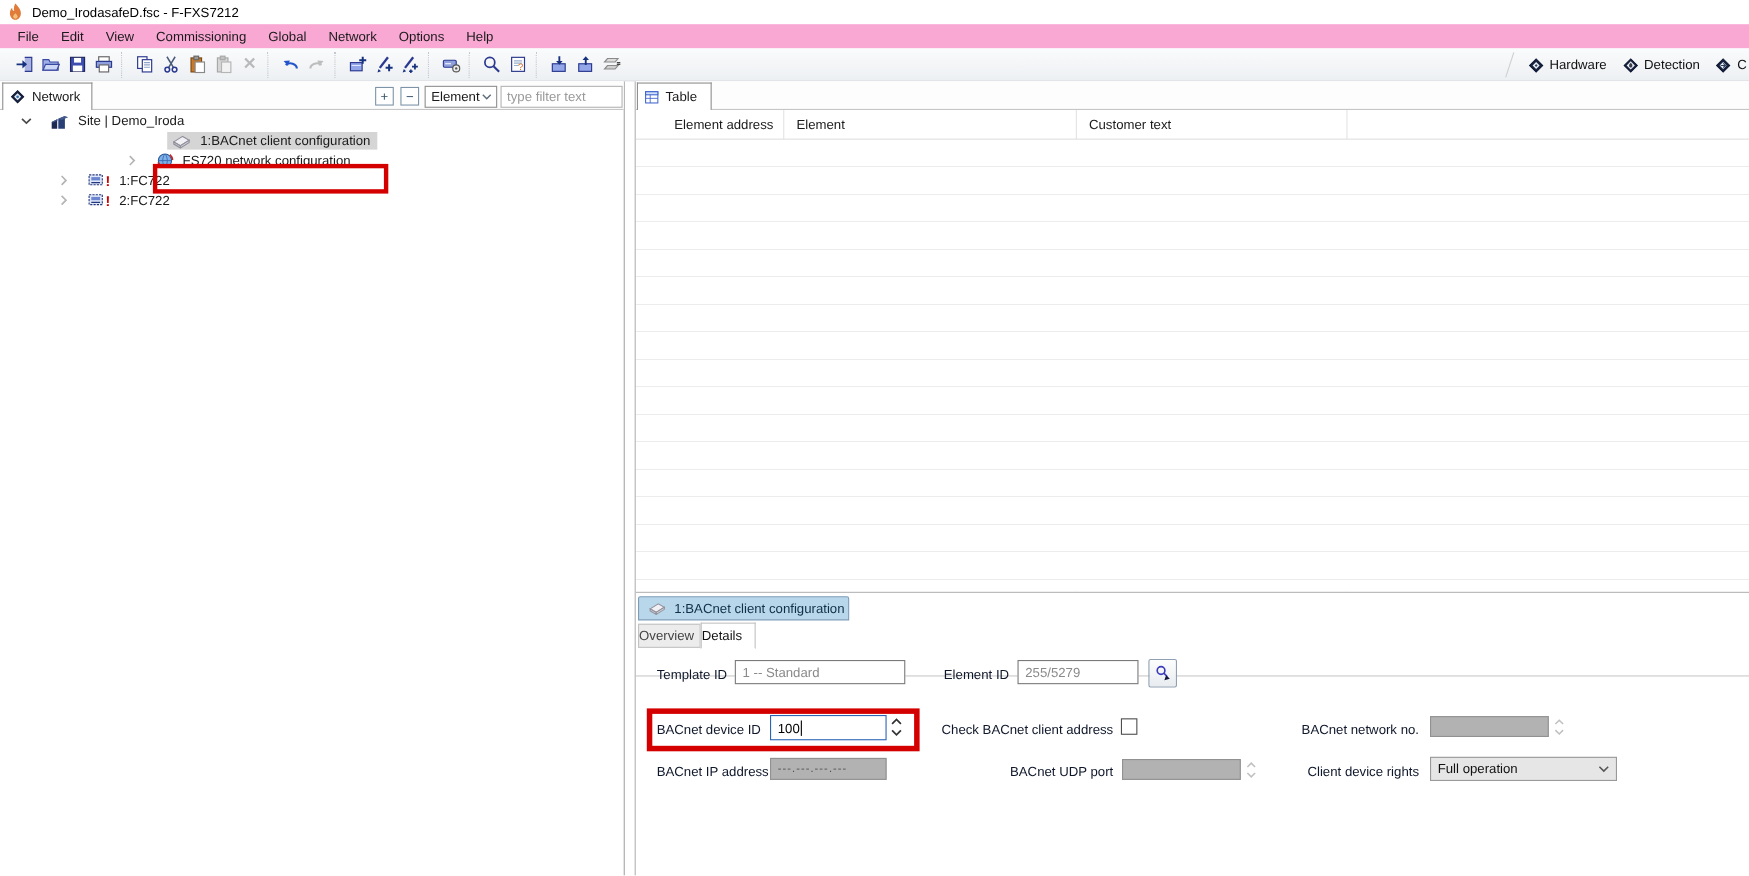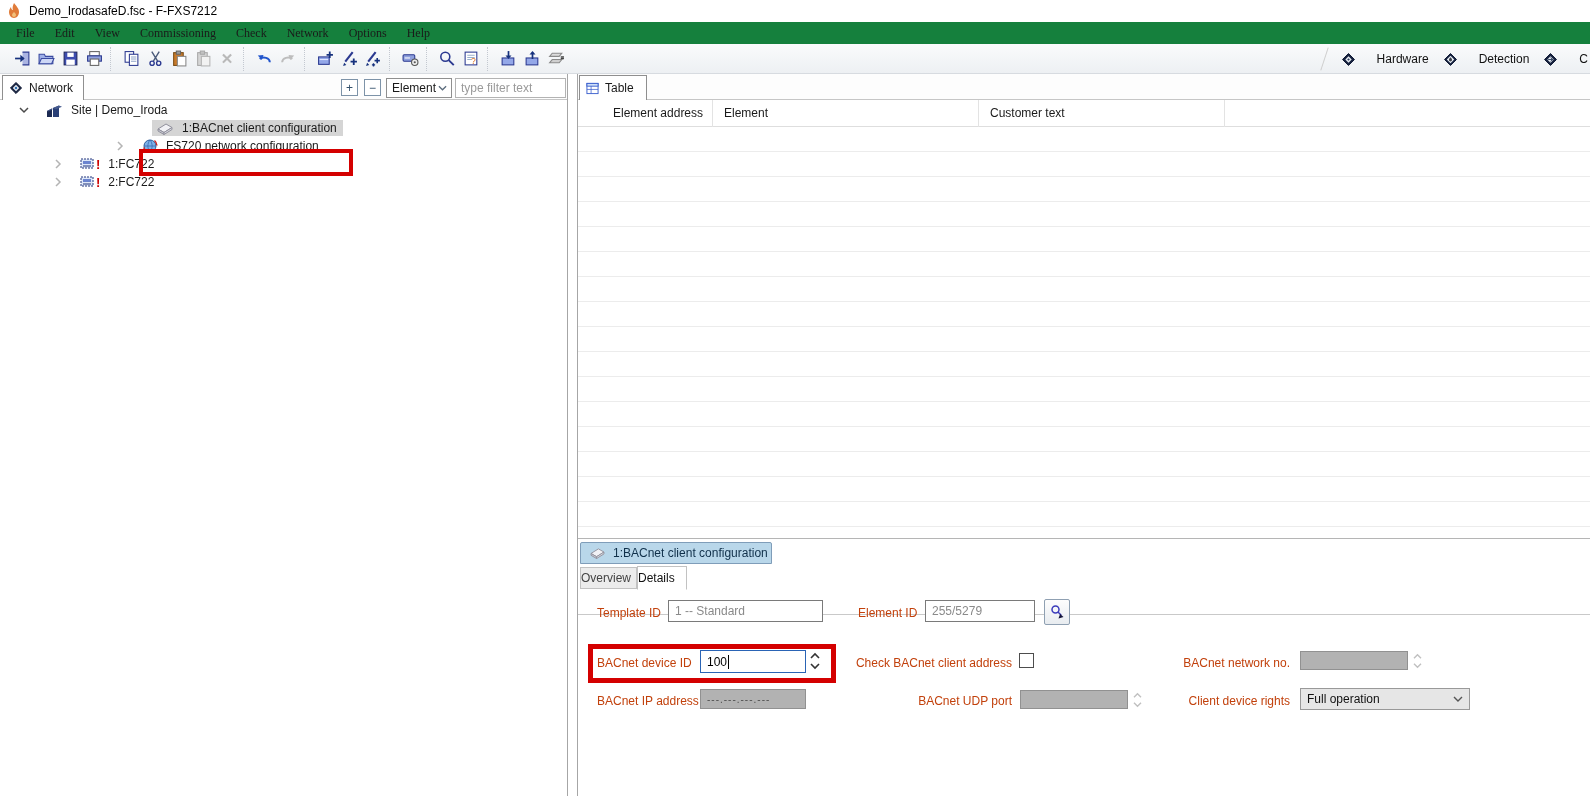--- a/index.html
+++ b/index.html
@@ -4,30 +4,30 @@
 <style>
   * { margin:0; padding:0; box-sizing:border-box; }
   html,body { width:1590px; height:796px; background:#fff; font-family:"Liberation Sans", sans-serif; font-size:12px; color:#1a1a1a; overflow:hidden; }
   #app { position:relative; width:1590px; height:796px; background:#fff; }
 
   
   #titlebar { position:absolute; left:0; top:0; width:1590px; height:22px; background:#fff; display:flex; align-items:center; padding-left:8px; }
   #titlebar .title { margin-left:8px; color:#000; }
 
   
-  #menubar { position:absolute; left:0; top:22px; width:1590px; height:22px; background:#15803d; display:flex; align-items:center; padding-left:6px;font-family:Liberation Serif, serif; }
+  #menubar { position:absolute; left:0; top:22px; width:1590px; height:22px; background:#f9a8d4; display:flex; align-items:center; padding-left:6px; }
   #menubar .mitem { padding:0 10px; line-height:22px; cursor:default; }
 
   
   #toolbar { position:absolute; left:0; top:44px; width:1590px; height:30px; background:linear-gradient(#fafbfc,#edf0f3); border-bottom:1px solid #d7dbe0; display:flex; align-items:center; padding-left:10px; }
   .tbtn { width:24px; height:24px; display:flex; align-items:center; justify-content:center; border-radius:2px; }
   .tsep { width:5px; height:24px; margin:0 4px; border-left:1px dotted #c3c8d0; }
   .xgray { color:#b9b9b9; font-size:15px; font-weight:bold; line-height:15px; }
   #tb-right { position:absolute; right:2px; top:44px; height:30px; display:flex; align-items:center; gap:14px; background:transparent; }
-  .persp { display:flex; align-items:center; gap:21px; white-space:nowrap; }
+  .persp { display:flex; align-items:center; gap:5px; white-space:nowrap; }
   .persp .plabel { color:#111; }
   .diag { width:1px; height:24px; background:#cfcfcf; transform:rotate(18deg); margin-right:2px; }
 
   
   #panel-left { position:absolute; left:0; top:74px; width:568px; height:722px; background:#fff; border-right:1px solid #a6a6a6; }
   #lp-header { position:absolute; left:0; top:0; width:100%; height:26px; border-bottom:1px solid #c6c6c6; background:#fdfdfd; }
   #network-tab { position:absolute; left:2px; top:1px; height:25px; background:#fff; border:1px solid #8f8f8f; border-bottom:none; display:flex; align-items:center; gap:6px; padding:0 10px 0 6px; z-index:2; }
   .sqbtn { position:absolute; top:5px; width:17px; height:17px; border:1px solid #7d93a8; background:#fff; color:#33506b; display:flex; align-items:center; justify-content:center; font-size:12px; line-height:12px; }
   #filter-select { position:absolute; left:386px; top:4px; width:66px; height:20px; border:1px solid #8f8f8f; background:#fff; display:flex; align-items:center; justify-content:space-between; padding:0 4px 0 5px; }
   #filter-input { position:absolute; left:455px; top:4px; width:111px; height:20px; border:1px solid #b3b3b3; background:#fff; font-family:"Liberation Sans",sans-serif; font-size:12px; padding:0 5px; color:#333; }
@@ -59,21 +59,21 @@
   
   #details { position:absolute; left:0; top:464px; width:100%; height:258px; background:#fff; border-top:1px solid #b5b5b5; }
   #dtab { position:absolute; left:2px; top:3px; width:192px; height:22px; background:#b9d7ea; border:1px solid #7f9db9; border-radius:2px 2px 0 0; display:flex; align-items:center; gap:7px; padding-left:8px; color:#10304a; }
   #subtabs { position:absolute; left:0; top:26px; width:100%; height:24px; }
   #subtab-line { position:absolute; left:0; top:49px; width:100%; height:1px; background:#c9c9c9; }
   .subtab { position:absolute; top:2px; height:22px; display:flex; align-items:center; justify-content:flex-start; border:1px solid #c2c2c2; }
   #subtab-overview { left:2px; width:57px; background:#ececec; color:#444; }
   #subtab-details { left:59px; width:50px; height:24px; top:1px; background:#fff; border-bottom:1px solid #fff; z-index:3; color:#111; }
 
   
-  .flabel { position:absolute; white-space:nowrap; color:#c2410c; }
+  .flabel { position:absolute; white-space:nowrap; color:#0f172a; }
   .flabel.r { text-align:right; }
   .finput { position:absolute; border:1px solid #7a7a7a; background:#fff; display:flex; align-items:center; padding:0 6px; color:#8a8a8a; }
   .finput.disabled { background:#b2b2b2; border:1px solid #919191; color:#5a5a5a; }
   .finput.focus { border:1px solid #2a64b5; color:#000; }
   .caret { display:inline-block; width:1px; height:14px; background:#000; margin-left:1px; }
   .spinner { position:absolute; width:12px; height:24px; display:flex; flex-direction:column; align-items:center; justify-content:center; gap:2px; }
   #keybtn { position:absolute; left:466px; top:60px; width:26px; height:26px; border:1px solid #8fa0b2; background:linear-gradient(#fdfdfd,#e8ecf0); display:flex; align-items:center; justify-content:center; border-radius:2px; }
   #checkbox-client { position:absolute; left:441px; top:114px; width:15px; height:15px; border:1px solid #4d4d4d; background:#fff; }
   #dropdown-access { position:absolute; left:722px; top:149px; width:170px; height:22px; background:#e6e6e6; border:1px solid #999; display:flex; align-items:center; justify-content:space-between; padding:0 6px; color:#111; }
   .ipdash { font-size:10px; letter-spacing:1px; color:#4f4f4f; }
@@ -89,21 +89,21 @@
         <path d="M6 9c1 1 2 2 2 3 0 1.2-1 2-2 2s-2-.8-2-2c0-1 1-2 2-3z" fill="#f2c07a"></path>
       </svg>
     <span class="title">Demo_IrodasafeD.fsc - F-FXS7212</span>
   </div>
 
   <div id="menubar">
     <span class="mitem">File</span>
     <span class="mitem">Edit</span>
     <span class="mitem">View</span>
     <span class="mitem">Commissioning</span>
-    <span class="mitem">Check</span>
+    <span class="mitem">Global</span>
     <span class="mitem">Network</span>
     <span class="mitem">Options</span>
     <span class="mitem">Help</span>
   </div>
 
   <div id="toolbar">
     <span class="tbtn">
         <svg width="17" height="17" viewBox="0 0 16 16">
           <path d="M8 2h6v12H8" fill="#aab4e2" stroke="#2b3990"></path>
           <path d="M1 8h8" stroke="#16317d" stroke-width="1.6" fill="none"></path>

